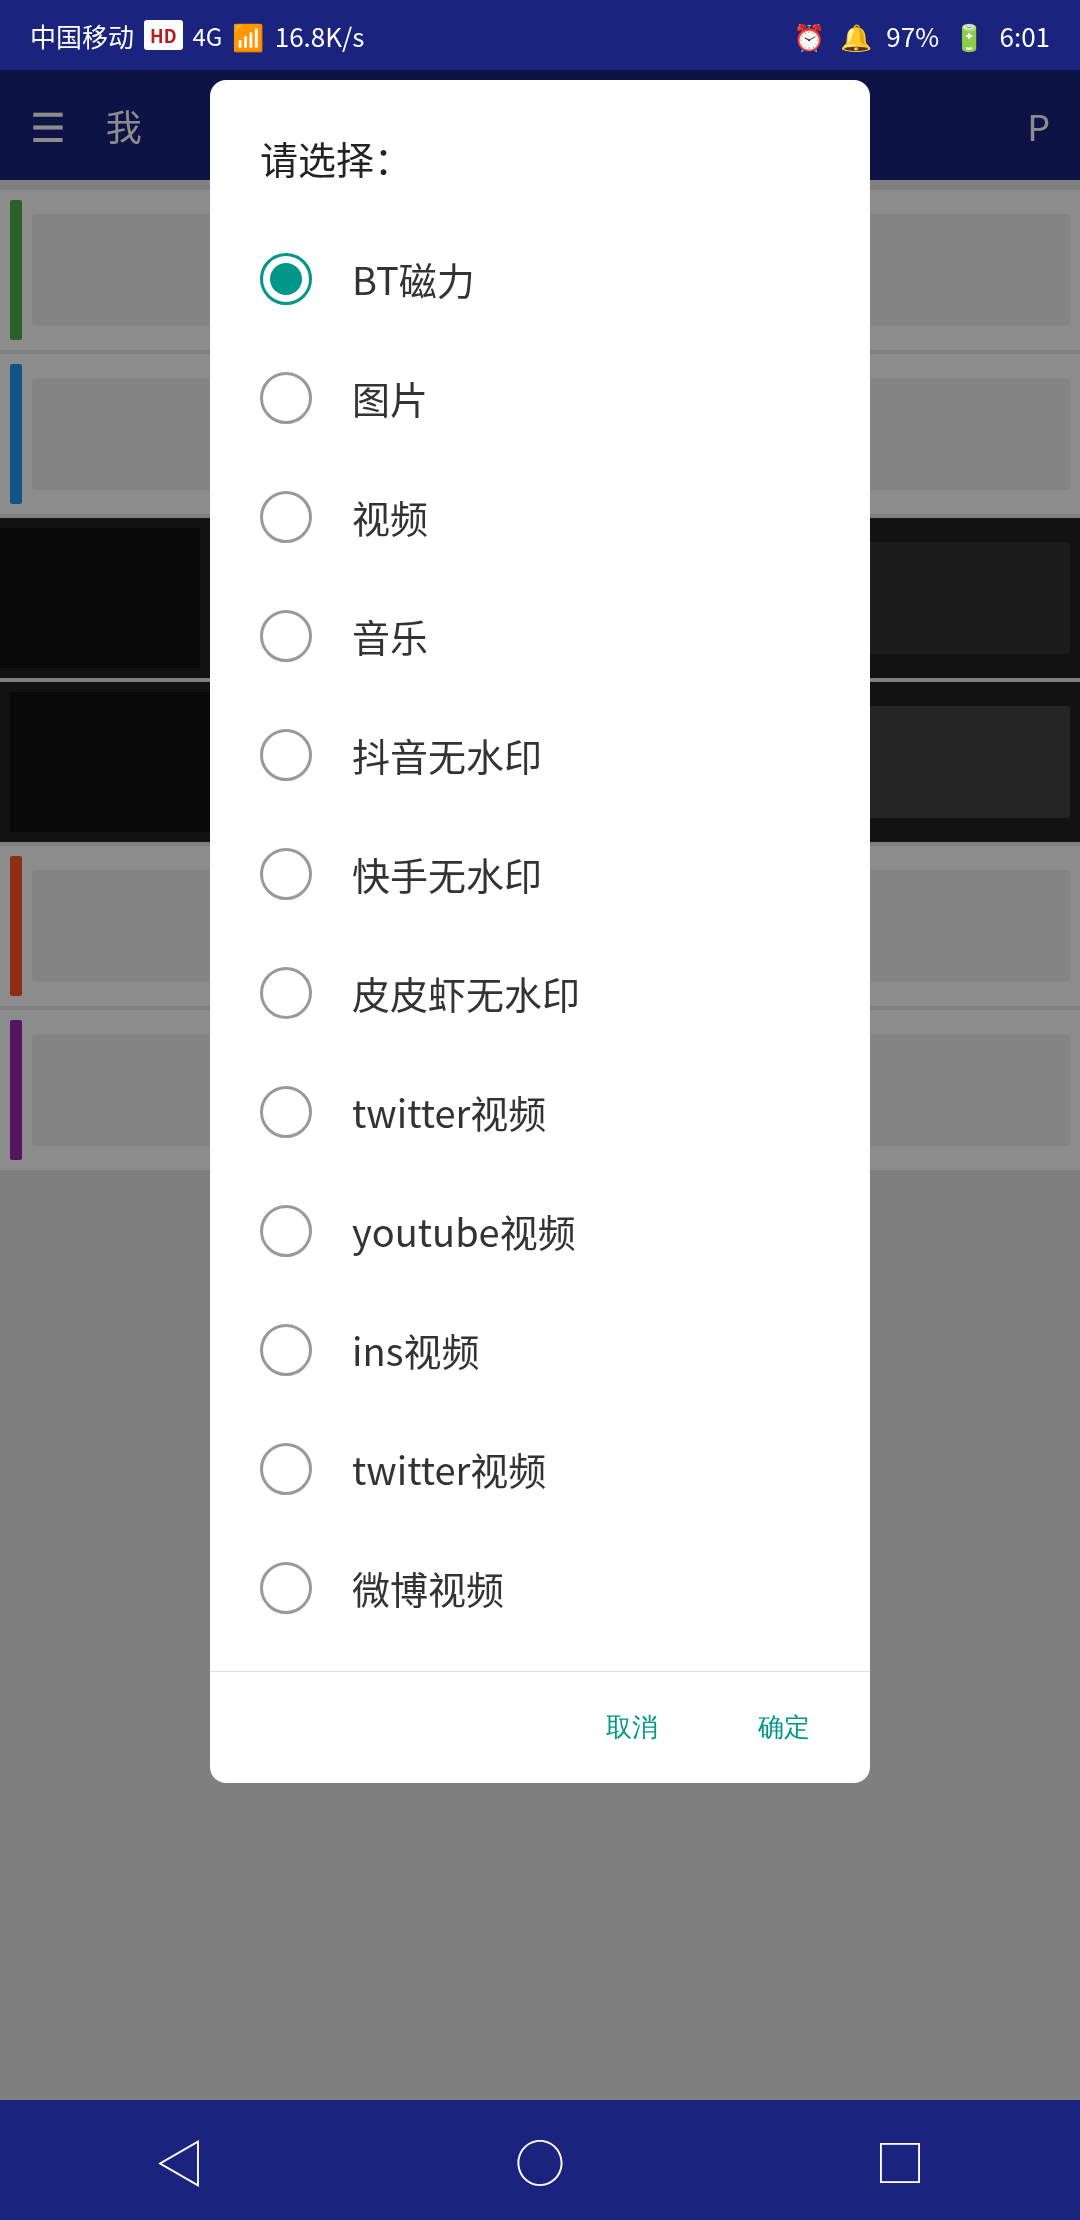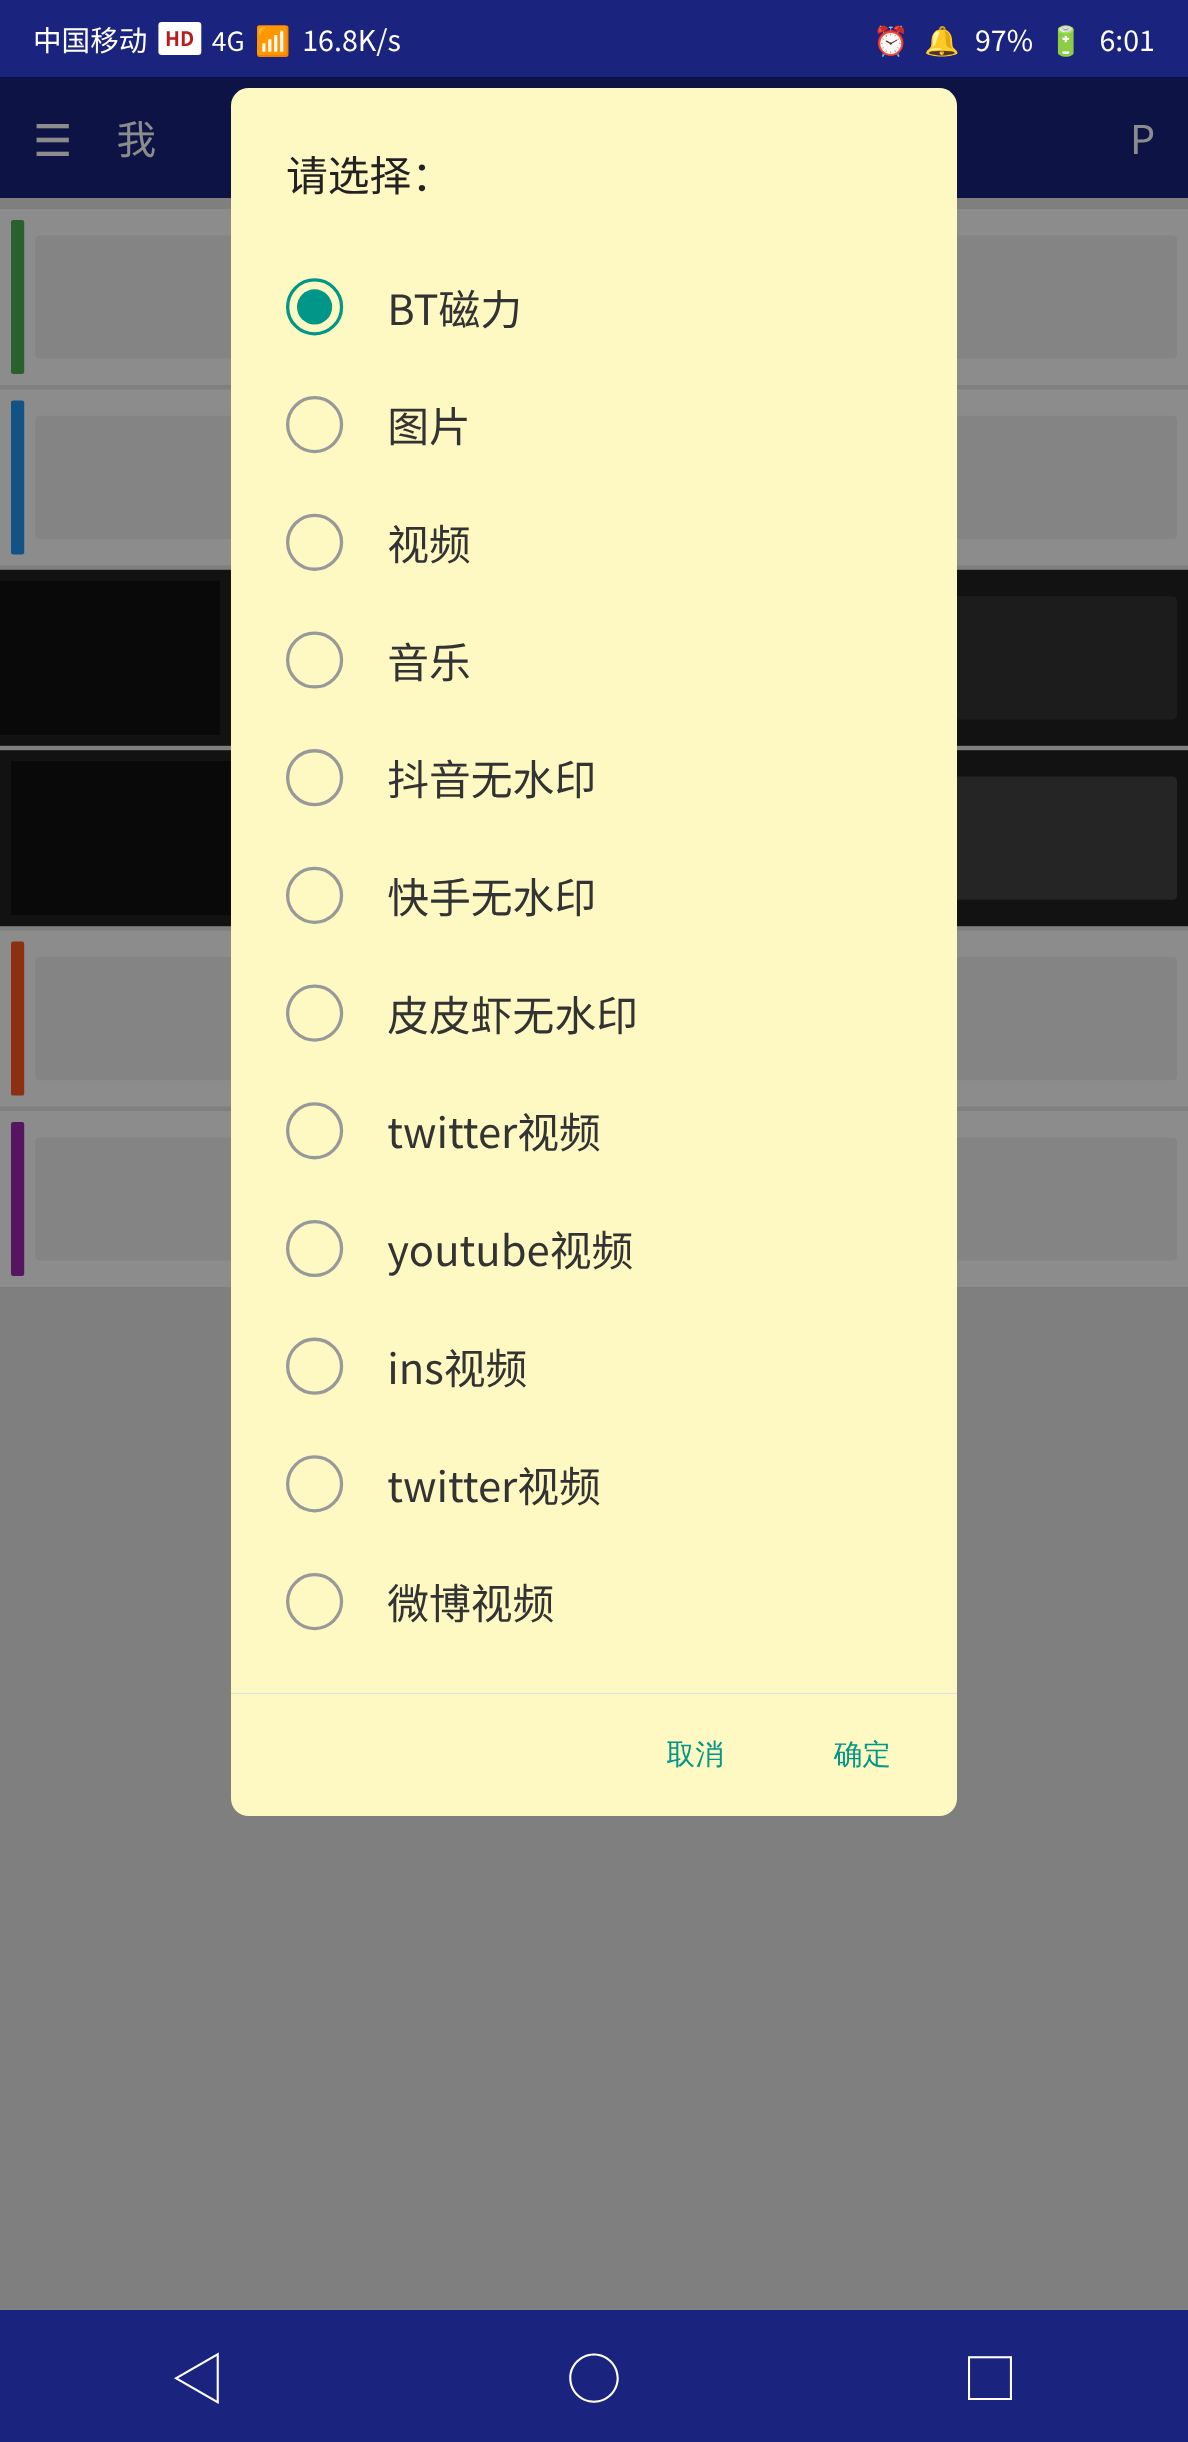--- a/index.html
+++ b/index.html
@@ -95,42 +95,42 @@
       background: rgba(0,0,0,0.45);
       z-index: 50;
       display: flex;
       align-items: flex-start;
       justify-content: center;
       padding-top: 70px;
     }
 
     .dialog {
       width: 660px;
-      background: #fef9c3;
+      background: #ffffff;
       border-radius: 16px;
       overflow: hidden;
       margin-top: 10px;
       max-height: 2000px;
     }
 
     .dialog-body {
       padding: 50px 50px 30px 50px;
     }
 
     .dialog-title {
       font-size: 38px;
       color: #222;
       margin-bottom: 40px;
       font-weight: 400;
     }
 
     .radio-list {
       display: flex;
       flex-direction: column;
-      gap: 0;
+      gap: 12px;
     }
 
     .radio-item {
       display: flex;
       align-items: center;
       gap: 40px;
       padding: 26px 0;
       cursor: pointer;
     }
 

